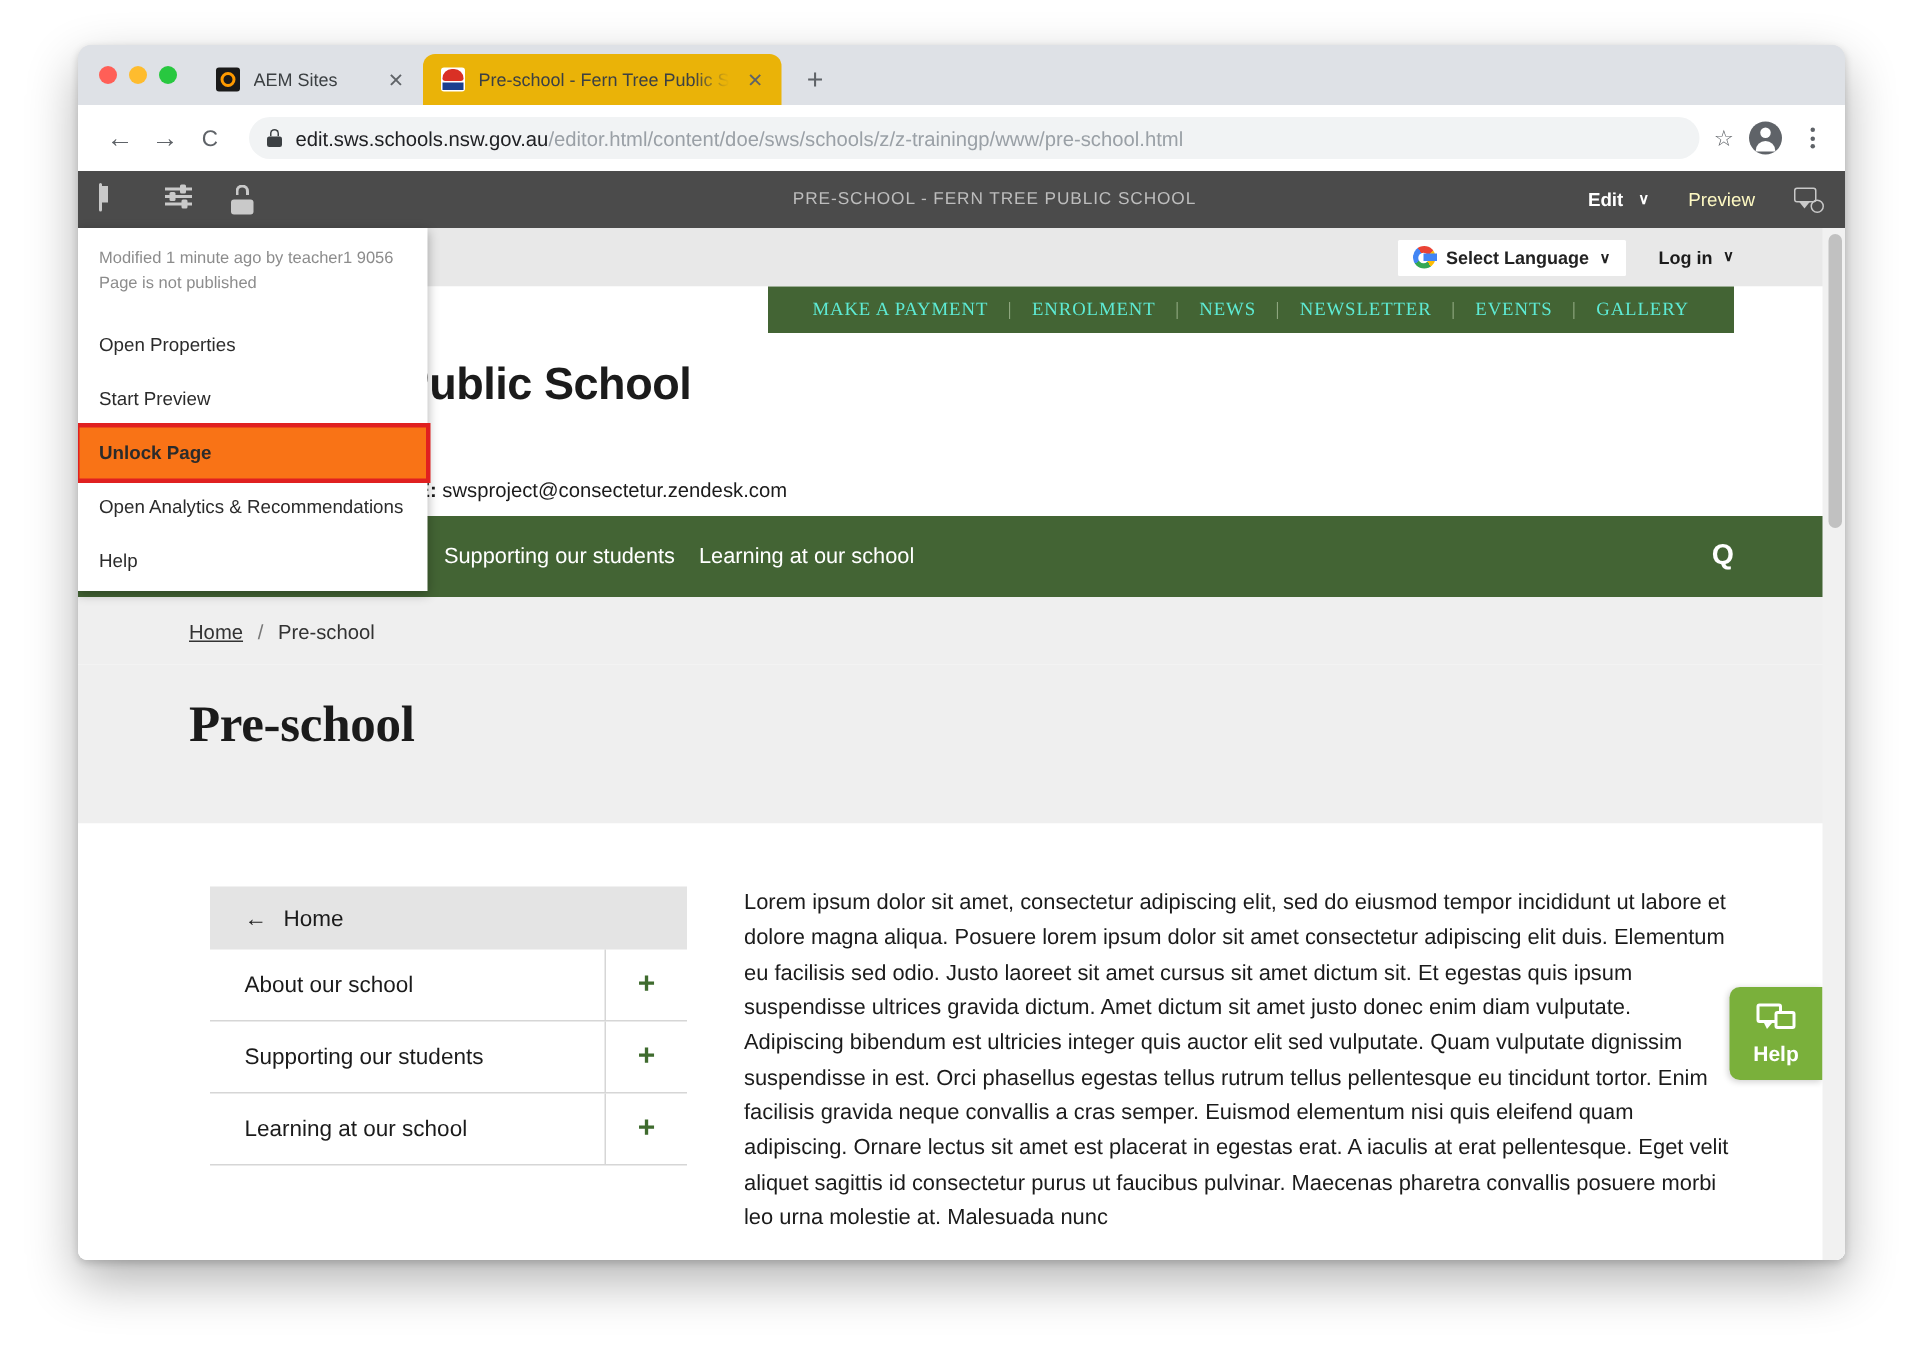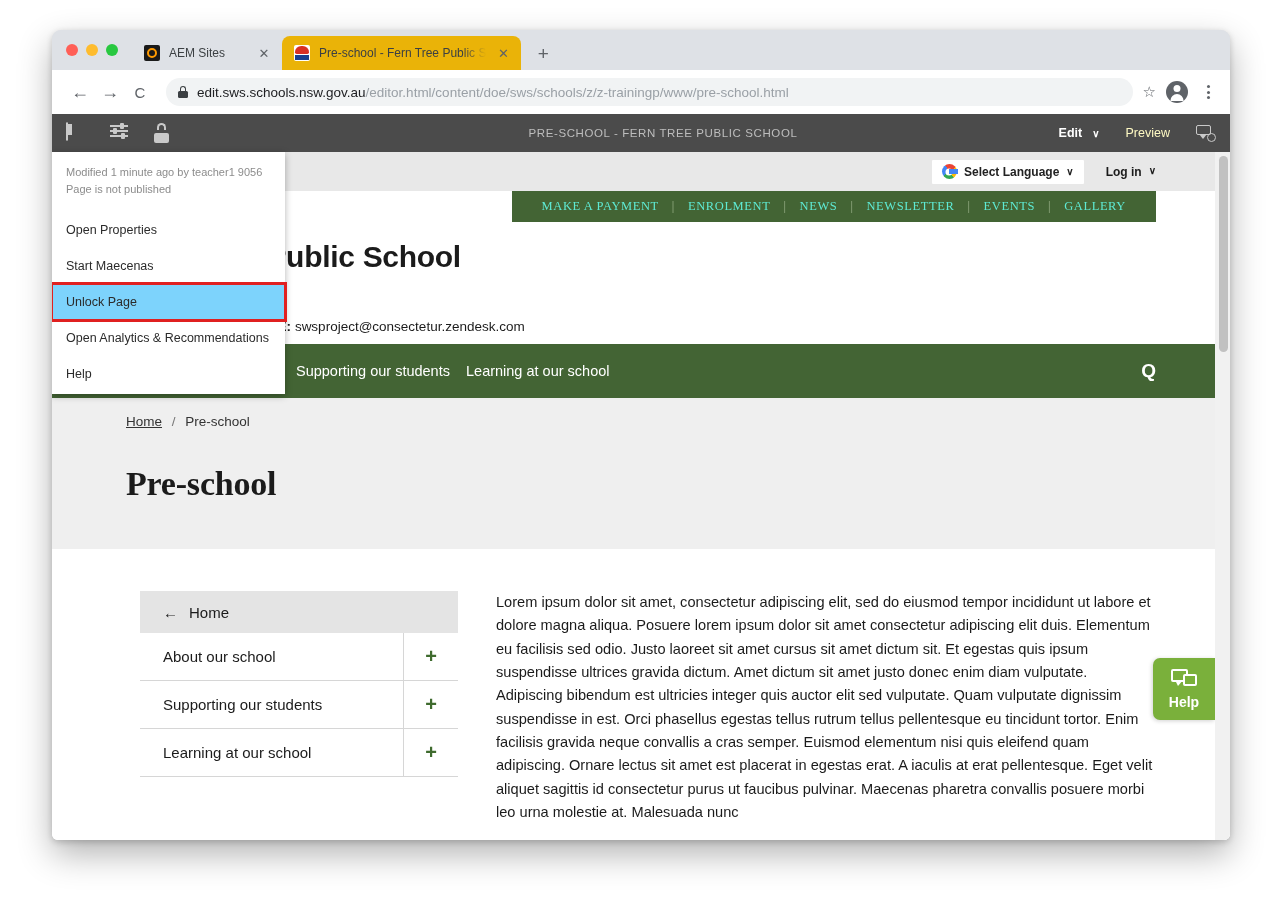--- a/index.html
+++ b/index.html
@@ -465,25 +465,26 @@
     padding: 12px 14px 14px 14px;
     font-size: 11px; line-height: 1.55;
     color:#8c8c8c;
   }
   .aem-menu .mi {
     padding: 11px 14px;
     font-size: 12.5px;
     color: #2b2b2b;
   }
   .aem-menu .mi.highlight {
-    background: #7dd3fc;
+    background: #f97316;
     outline: 3px solid #e02020;
     outline-offset: -1px;
     position: relative;
     z-index: 2;
+    font-weight: bold;
   }
 </style>
 </head>
 <body>
 
 <div id="stage">
 
   <div class="browser-window">
 
     <div class="tabstrip">
@@ -664,21 +665,21 @@
           <span class="hl">Help</span>
         </div>
       </div>
 
       <div class="aem-menu">
         <div class="status">
           <div>Modified 1 minute ago by teacher1 9056</div>
           <div>Page is not published</div>
         </div>
         <div class="mi">Open Properties</div>
-        <div class="mi">Start Maecenas</div>
+        <div class="mi">Start Preview</div>
         <div class="mi highlight">Unlock Page</div>
         <div class="mi">Open Analytics &amp; Recommendations</div>
         <div class="mi">Help</div>
       </div>
 
     </div>
   </div>
 </div>
 
 </body></html>

